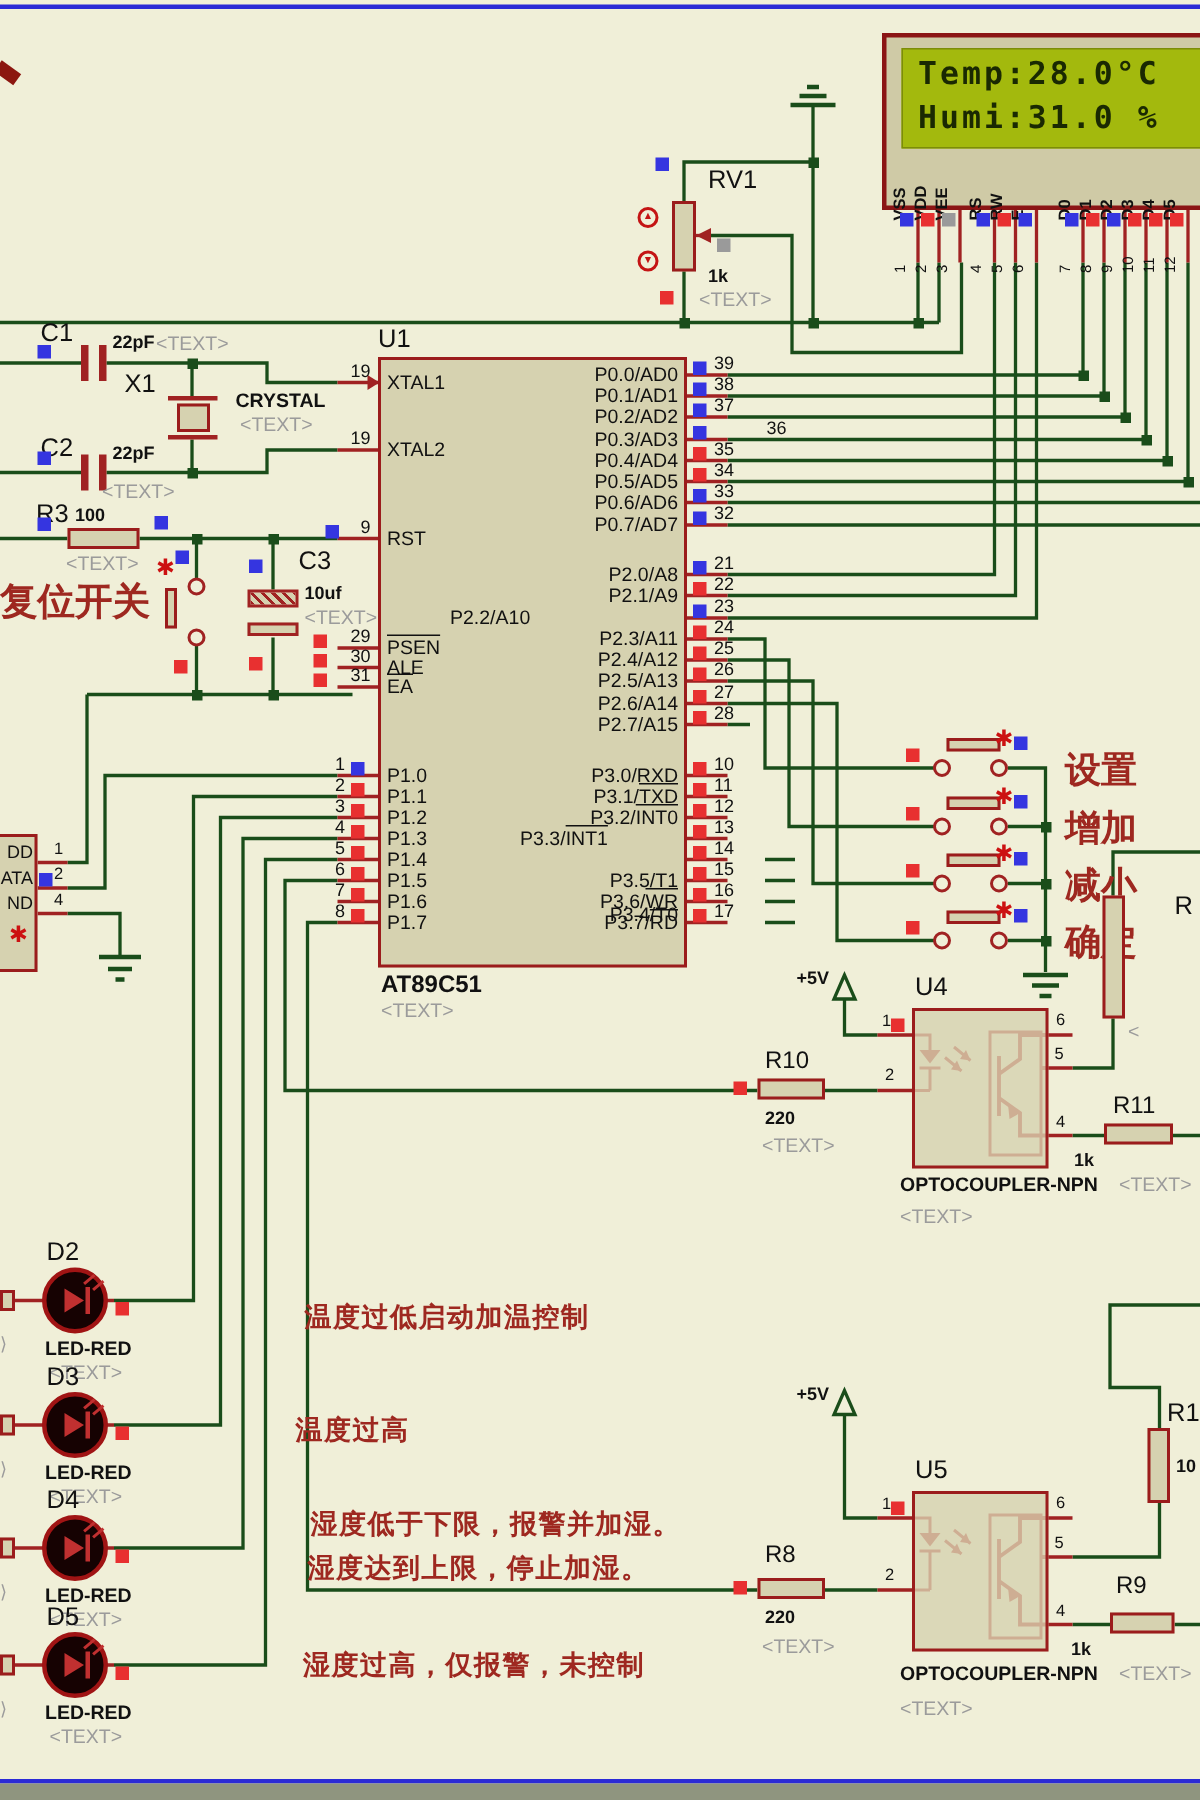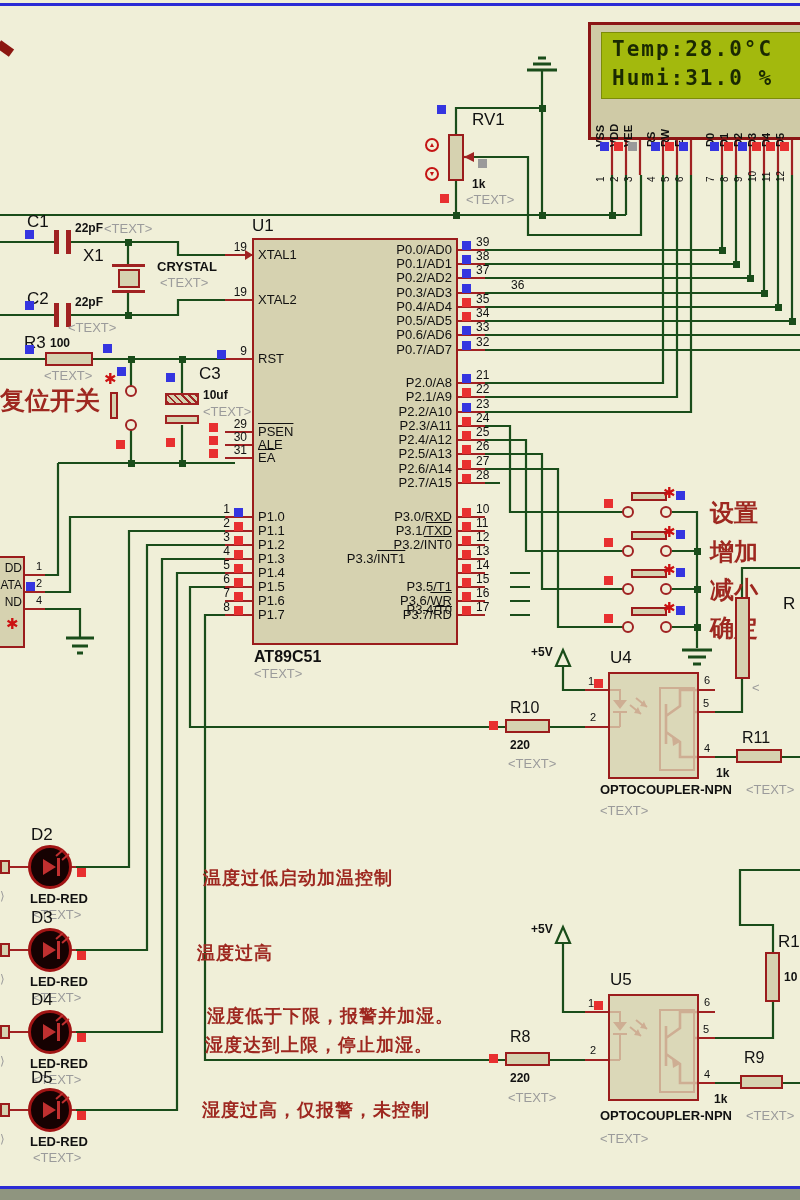--- a/index.html
+++ b/index.html
@@ -305,21 +305,21 @@
       <div class="pin-num" style="position: absolute; left: 476px; top: 335px;">32</div>
       <div class="lbl" style="position: absolute; left: 300px; top: 342px; width: 152px; text-align: right;"><span>P0.7/AD7</span></div>
       <div class="sq blue" style="position: absolute; left: 462px; top: 341px;"></div>
       <div class="pin-num" style="position: absolute; left: 476px; top: 368px;">21</div>
       <div class="lbl" style="position: absolute; left: 300px; top: 375px; width: 152px; text-align: right;"><span>P2.0/A8</span></div>
       <div class="sq blue" style="position: absolute; left: 462px; top: 374px;"></div>
       <div class="pin-num" style="position: absolute; left: 476px; top: 382px;">22</div>
       <div class="lbl" style="position: absolute; left: 300px; top: 389px; width: 152px; text-align: right;"><span>P2.1/A9</span></div>
       <div class="sq red" style="position: absolute; left: 462px; top: 388px;"></div>
       <div class="pin-num" style="position: absolute; left: 476px; top: 397px;">23</div>
-      <div class="lbl" style="position: absolute; left: 300px; top: 404px; width: 152px; text-align: right;"><span>P2.2/A10</span></div>
+      <div class="lbl" style="position: absolute; left: 300px; top: 404px; width: 152px; text-align: left;"><span>P2.2/A10</span></div>
       <div class="sq blue" style="position: absolute; left: 462px; top: 403px;"></div>
       <div class="pin-num" style="position: absolute; left: 476px; top: 411px;">24</div>
       <div class="lbl" style="position: absolute; left: 300px; top: 418px; width: 152px; text-align: right;"><span>P2.3/A11</span></div>
       <div class="sq red" style="position: absolute; left: 462px; top: 417px;"></div>
       <div class="pin-num" style="position: absolute; left: 476px; top: 425px;">25</div>
       <div class="lbl" style="position: absolute; left: 300px; top: 432px; width: 152px; text-align: right;"><span>P2.4/A12</span></div>
       <div class="sq red" style="position: absolute; left: 462px; top: 431px;"></div>
       <div class="pin-num" style="position: absolute; left: 476px; top: 439px;">26</div>
       <div class="lbl" style="position: absolute; left: 300px; top: 446px; width: 152px; text-align: right;"><span>P2.5/A13</span></div>
       <div class="sq red" style="position: absolute; left: 462px; top: 445px;"></div>

